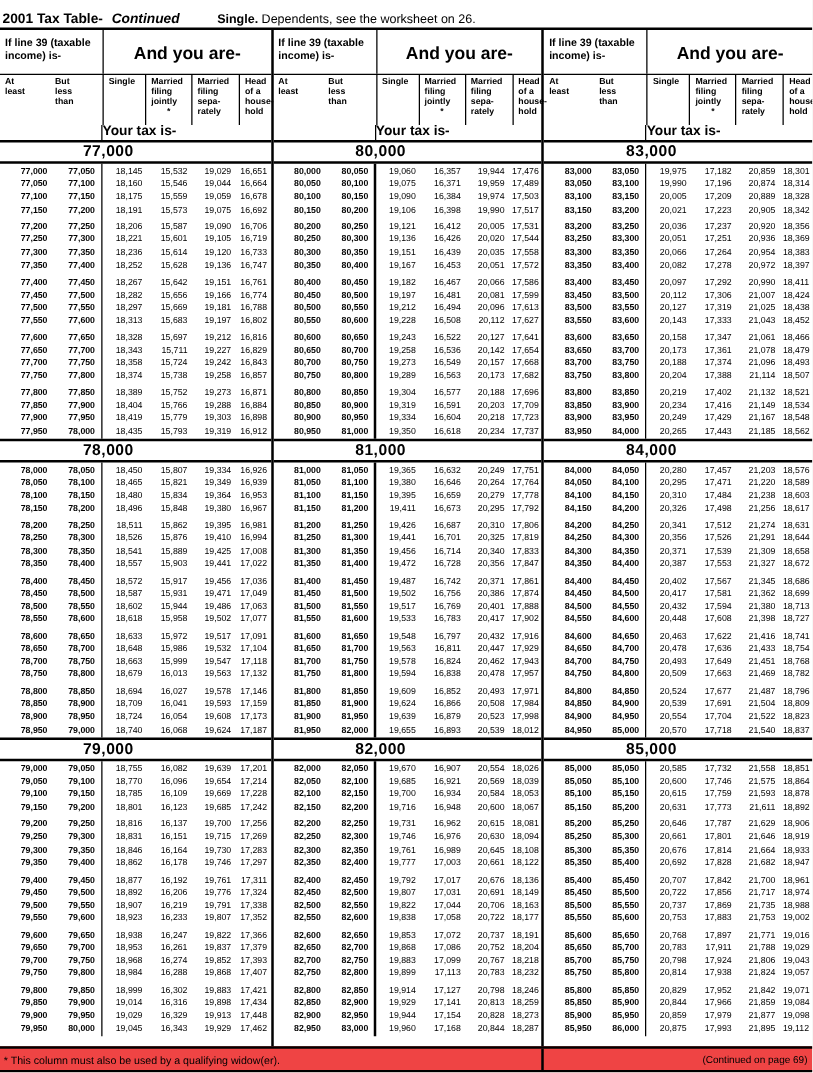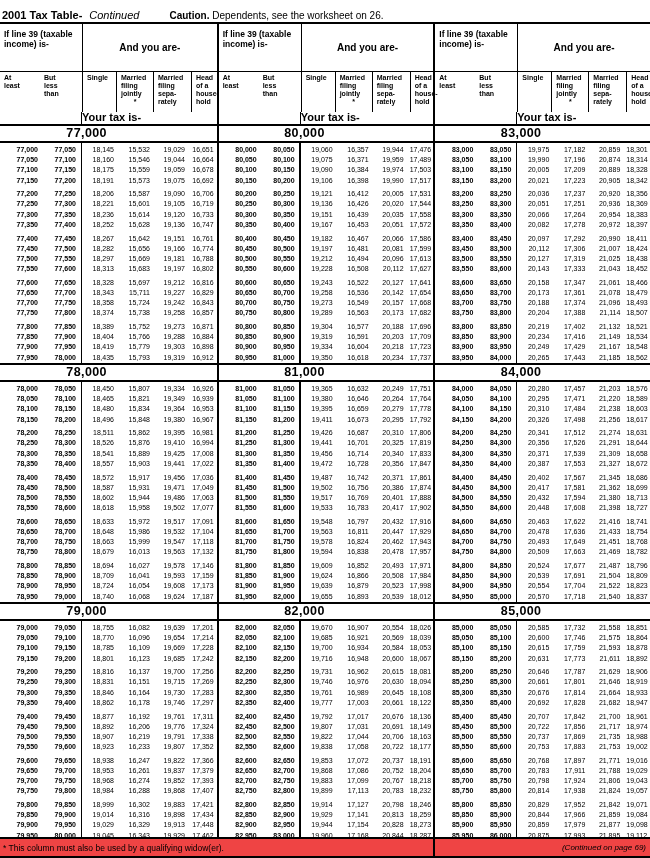--- a/index.html
+++ b/index.html
@@ -6,33 +6,33 @@
   html,body { margin:0; padding:0; background:#f2f2ee; }
   .page {
     width:650px; height:858px; background:#ffffff; color:#000;
     font-family:"Liberation Sans","DejaVu Sans",sans-serif;
     overflow:hidden; position:relative; margin:0 auto;
   }
   
   .titlebar { height:24px; display:flex; align-items:flex-end;
     padding:2px 2px 1px 2px; border-bottom:2.5px solid #000; }
   .t-main  { font-size:11px; font-weight:bold; white-space:nowrap; }
-  .t-cont  { font-size:11px; font-style:italic; margin-left:7px; white-space:nowrap; }
+  .t-cont  { font-size:11px; font-style:italic; margin-left:7px; white-space:nowrap;font-weight:bold; }
   .t-caut  { margin-left:30px; font-size:10px; white-space:nowrap; }
   .t-caut b { font-weight:bold; }
   
   .groups { display:flex; height:817px; }
   .group  { width:216.66px; flex:0 0 216.66px; }
   .group + .group { border-left:2.5px solid #000; }
   
-  .hdr-top { display:grid; grid-template-columns:82px 1fr; height:48px;
+  .hdr-top { display:grid; grid-template-columns:82px 1fr; height:36px;
     border-bottom:1.5px solid #000; }
   .hdr-income { padding:5px 2px 0 4px; font-weight:bold; font-size:8.5px; line-height:1.2; }
   .hdr-youare { border-left:1.5px solid #000; display:flex; align-items:center;
-    justify-content:center; font-weight:bold; font-size:10px; }
+    justify-content:center; font-weight:bold; font-size:14px; }
   .hdr-cols { display:grid; grid-template-columns:40px 42px 34px 37px 38px 1fr; height:40px; }
   .hc { font-size:7px; font-weight:bold; line-height:1.15; padding:2px 0 0 4px; }
   .hc .lbl { display:block; }
   .hc.atleast .lbl { max-width:20px; }
   .hc.butless .lbl { max-width:24px; }
   .hc.mfj .lbl, .hc.mfs .lbl { max-width:28px; }
   .hc.hoh .lbl { max-width:26px; }
   .hc.single { border-left:1.5px solid #000; }
   .hc.mfj, .hc.mfs, .hc.hoh { border-left:1px solid #000; }
   .hc .star { display:block; text-align:center; max-width:28px; font-size:7px; }
@@ -57,30 +57,30 @@
   .c3 { padding-right:3px; }
   .c4 { padding-right:6px; }
   .c5 { padding-right:3px; }
   
   .footer { position:absolute; left:0; right:0; bottom:0; height:21px;
     border-top:2.5px solid #000; border-bottom:2.5px solid #000;
     display:flex; background:#ef4444; }
   .f-left { flex:0 0 433px; display:flex; align-items:center; padding-left:3px;
     font-size:8.5px; }
   .f-right { flex:1; border-left:2.5px solid #000; display:flex; align-items:center;
-    justify-content:flex-end; padding-right:4px; font-style:italic; font-size:8px; }
+    justify-content:flex-end; padding-right:4px; font-size:8px; }
 </style>
 </head>
 <body>
 
 <div class="page">
   <div class="titlebar">
     <span class="t-main">2001 Tax Table-</span>
     <span class="t-cont">Continued</span>
-    <span class="t-caut"><b>Caution.</b> <span>Dependents, see the worksheet on 26.</span></span>
+    <span class="t-caut"><b>Single.</b> <span>Dependents, see the worksheet on 26.</span></span>
   </div>
 
   <div class="groups">
       <div class="group">
         <div class="hdr-top">
           <div class="hdr-income">If line 39 (taxable income) is-</div>
           <div class="hdr-youare">And you are-</div>
         </div>
         <div class="hdr-cols">
           <div class="hc atleast">

